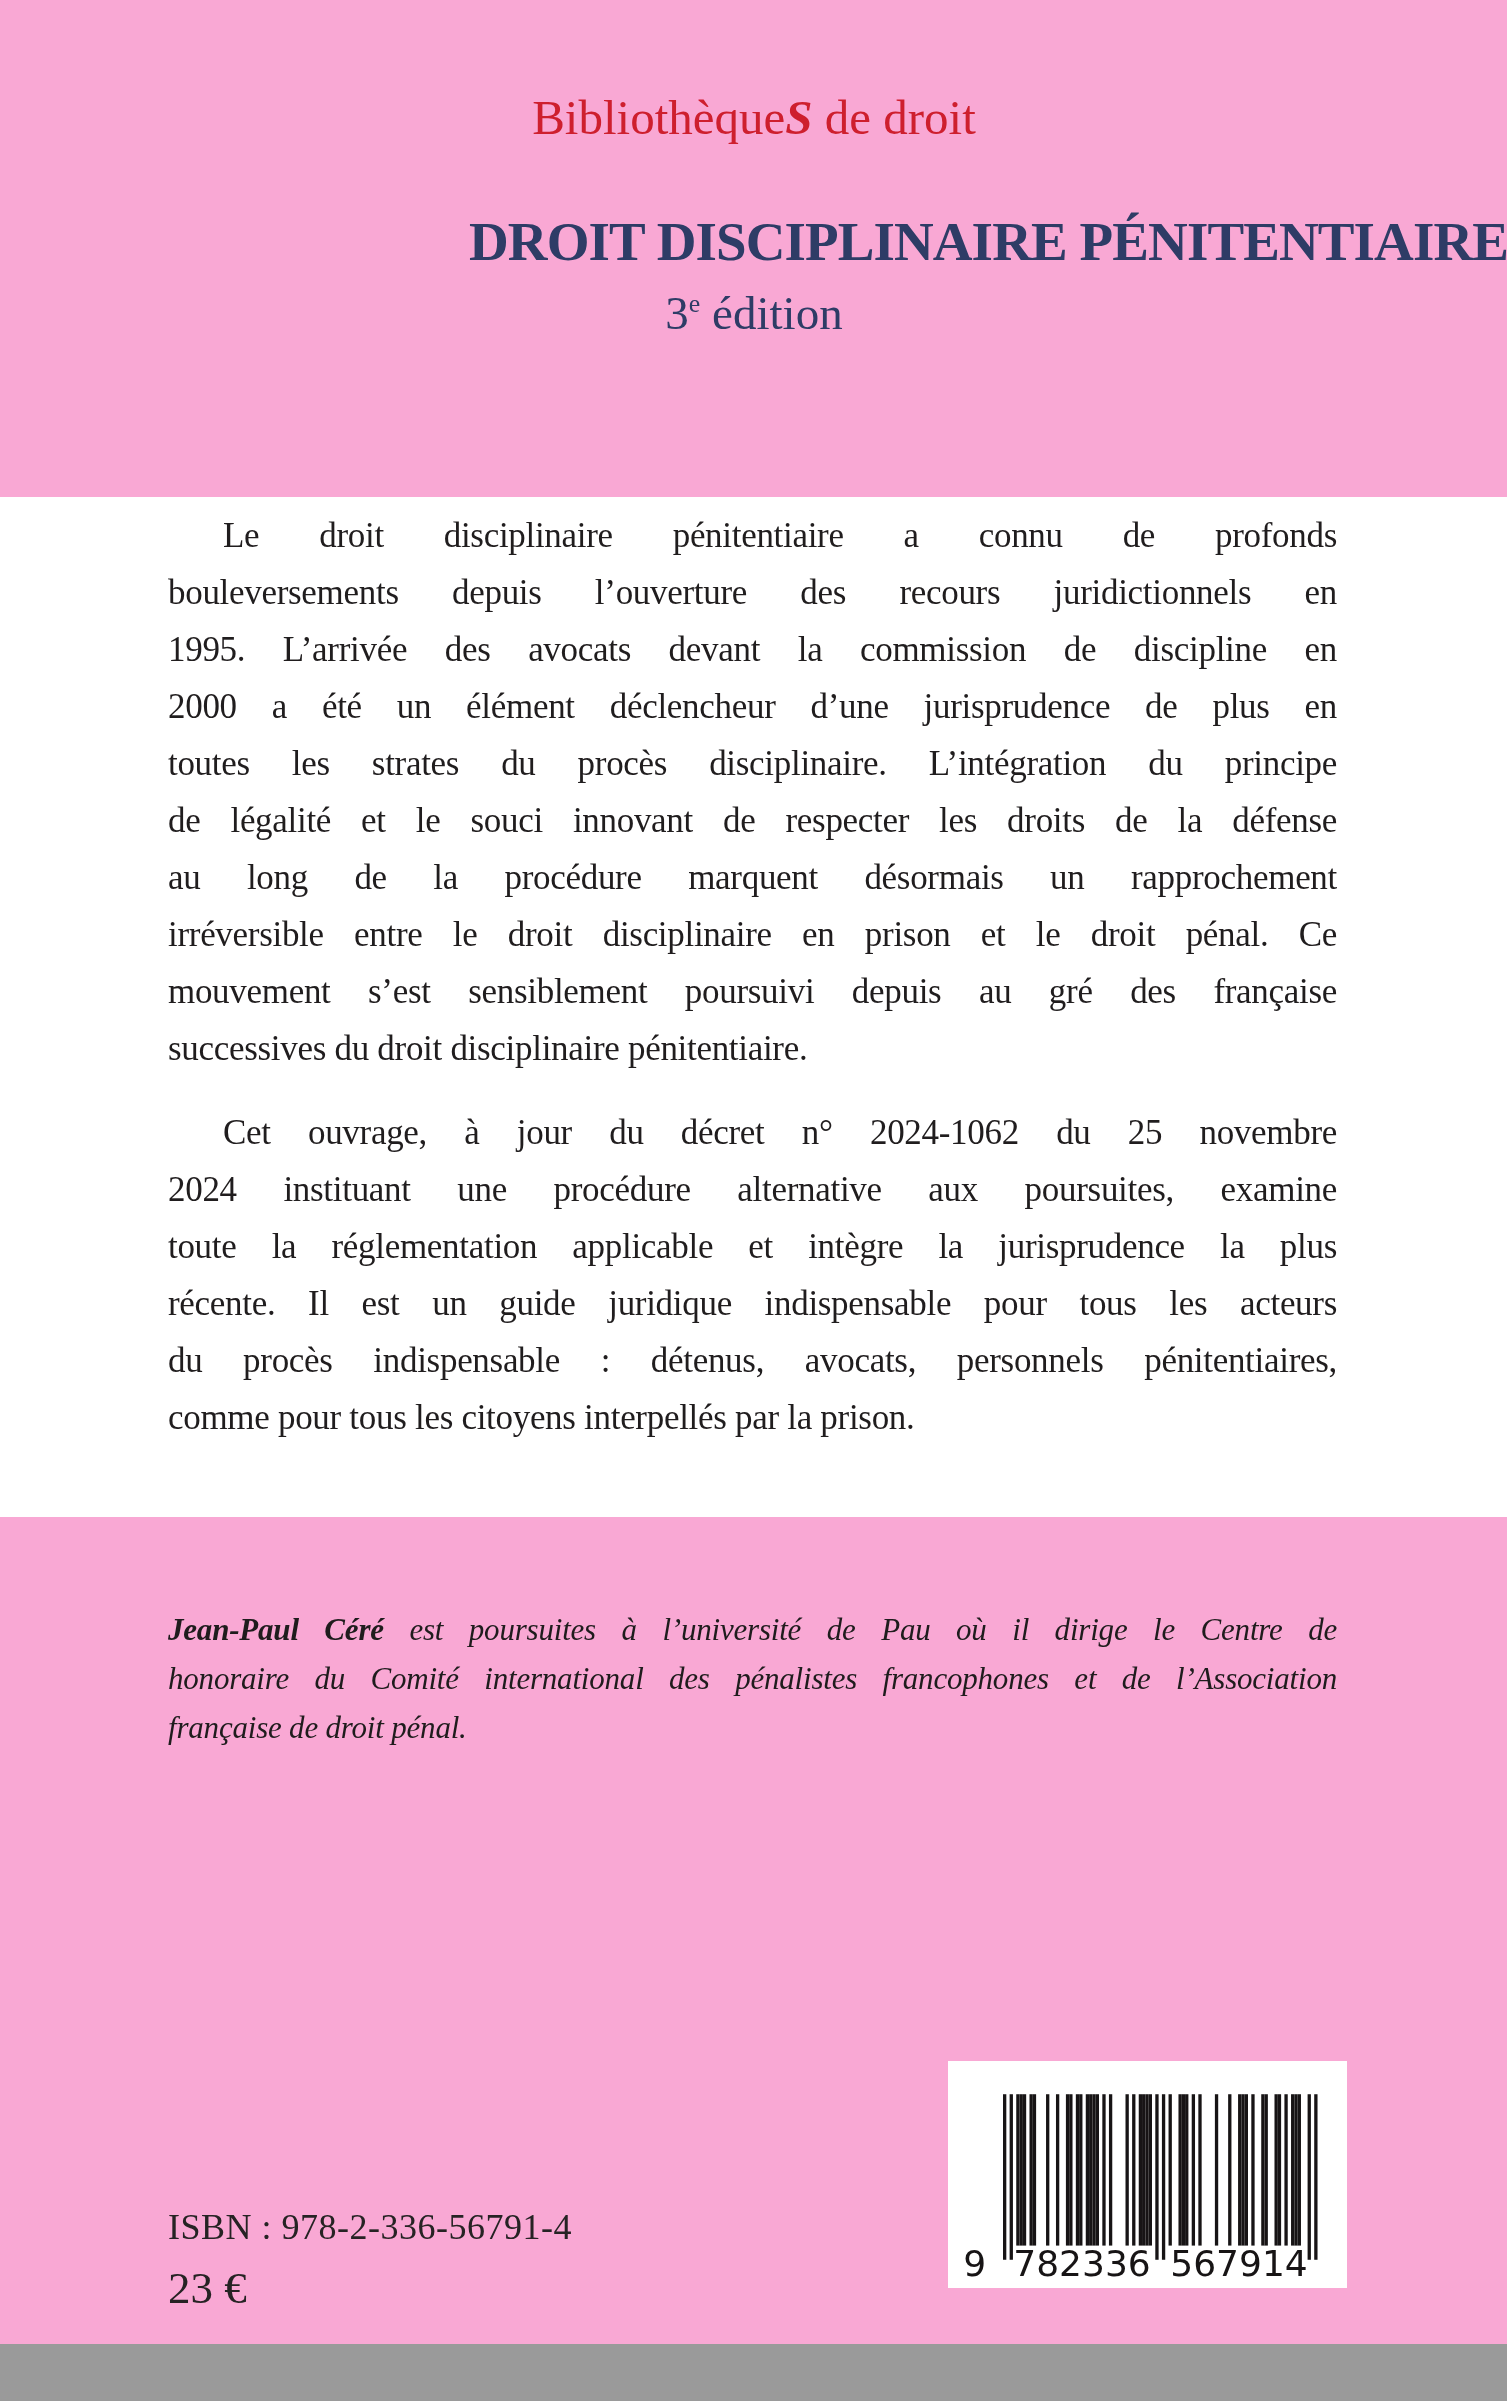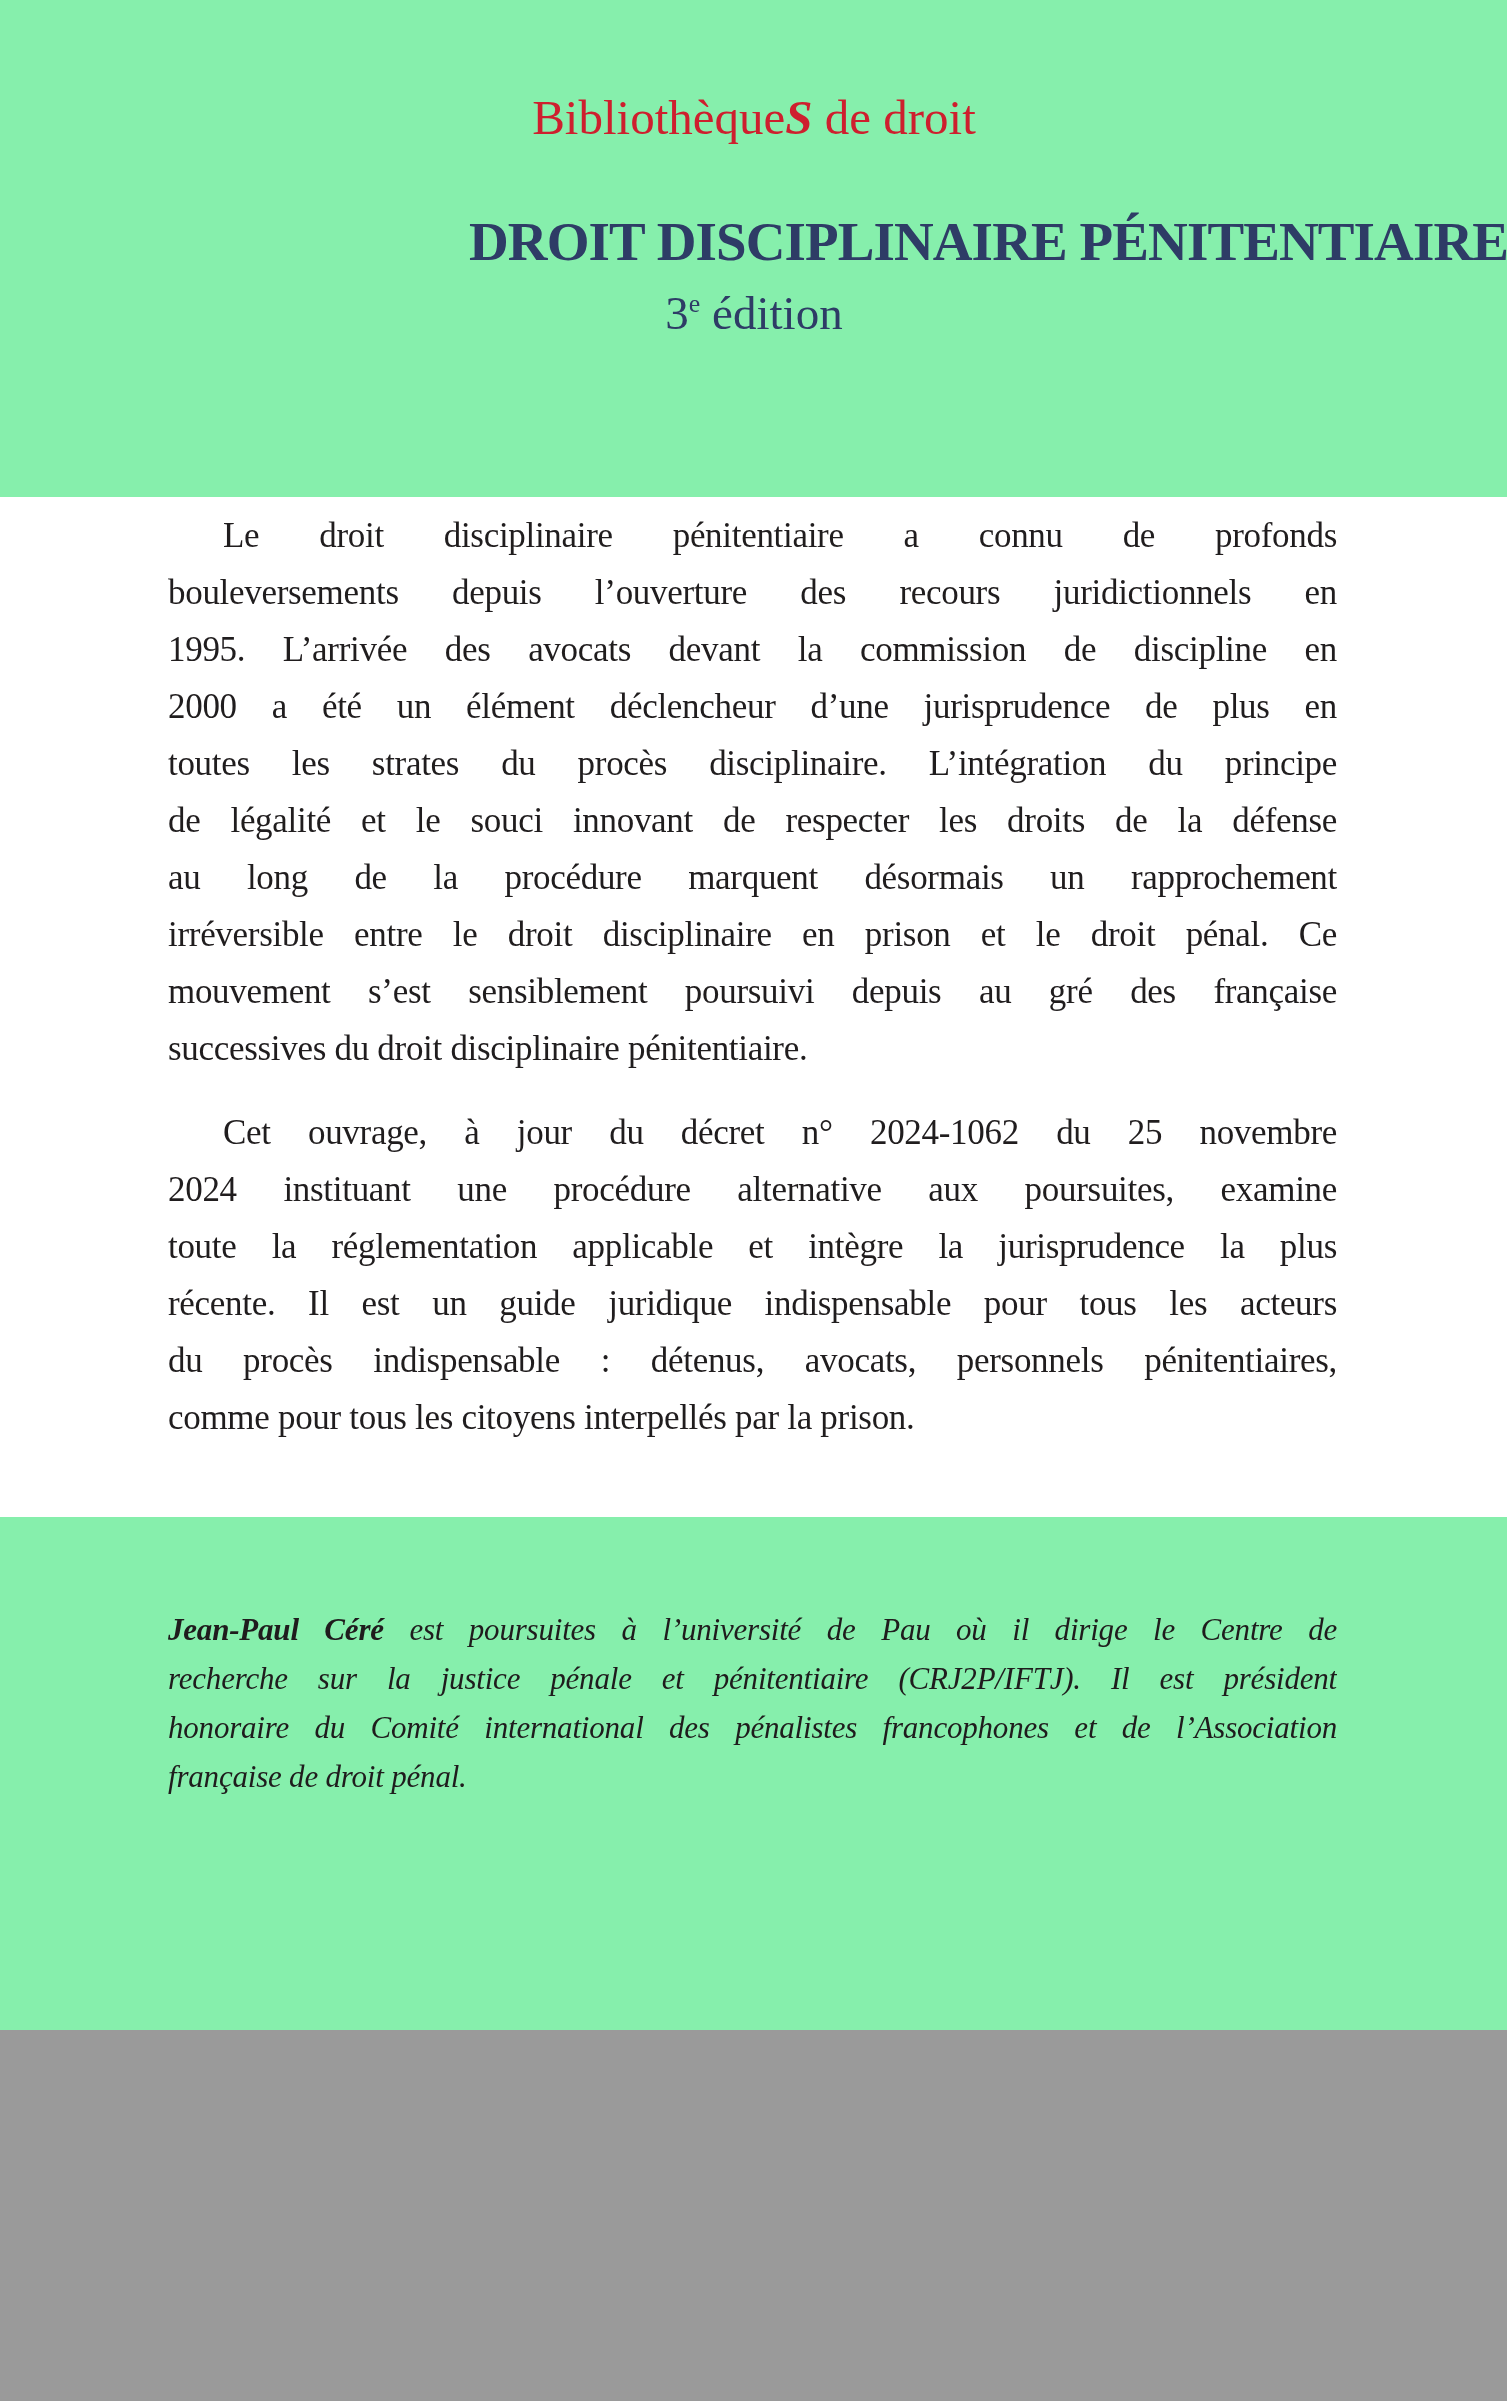--- a/index.html
+++ b/index.html
@@ -1,19 +1,19 @@
 <!DOCTYPE html>
 <html style="font-size:15px"><head>
 <meta charset="utf-8">
 <style>
   html,body{margin:0;padding:0;background:#9a9a9a;}
   .page{
     position:relative;
-    width:1508px;height:2030px;
-    background:#86efac;
+    width:1508px;height:2344px;
+    background:#f9a8d4;
     overflow:hidden;
     font-family:"Liberation Serif", serif;
   }
   .white-panel{
     position:absolute;left:0;top:497px;width:1508px;height:1020px;
     background:#ffffff;
   }
   
   .series-title{
     position:absolute;left:0;top:91px;width:1508px;
@@ -109,21 +109,20 @@
         <div class="line">toute la réglementation applicable et intègre la jurisprudence la plus</div>
         <div class="line">récente. Il est un guide juridique indispensable pour tous les acteurs</div>
         <div class="line">du procès indispensable : détenus, avocats, personnels pénitentiaires,</div>
         <div class="line last">comme pour tous les citoyens interpellés par la prison.</div>
       </div>
   </div>
 
   <div class="bio">
     <div class="line"><span class="name">Jean-Paul Céré</span><span> est poursuites à l’université de Pau où il dirige le Centre de</span></div>
     <div>
-        <div class="line">recherche sur la justice pénale et pénitentiaire (CRJ2P/IFTJ). Il est président</div>
         <div class="line">honoraire du Comité international des pénalistes francophones et de l’Association</div>
         <div class="line last">française de droit pénal.</div>
       </div>
   </div>
 
   <div class="isbn">ISBN : 978-2-336-56791-4</div>
   <div class="price">23 €</div>
 
   <div class="barcode-box">
     <svg class="barcode-bars" id="bc-svg" width="315" height="166" viewBox="0 0 333 175">

